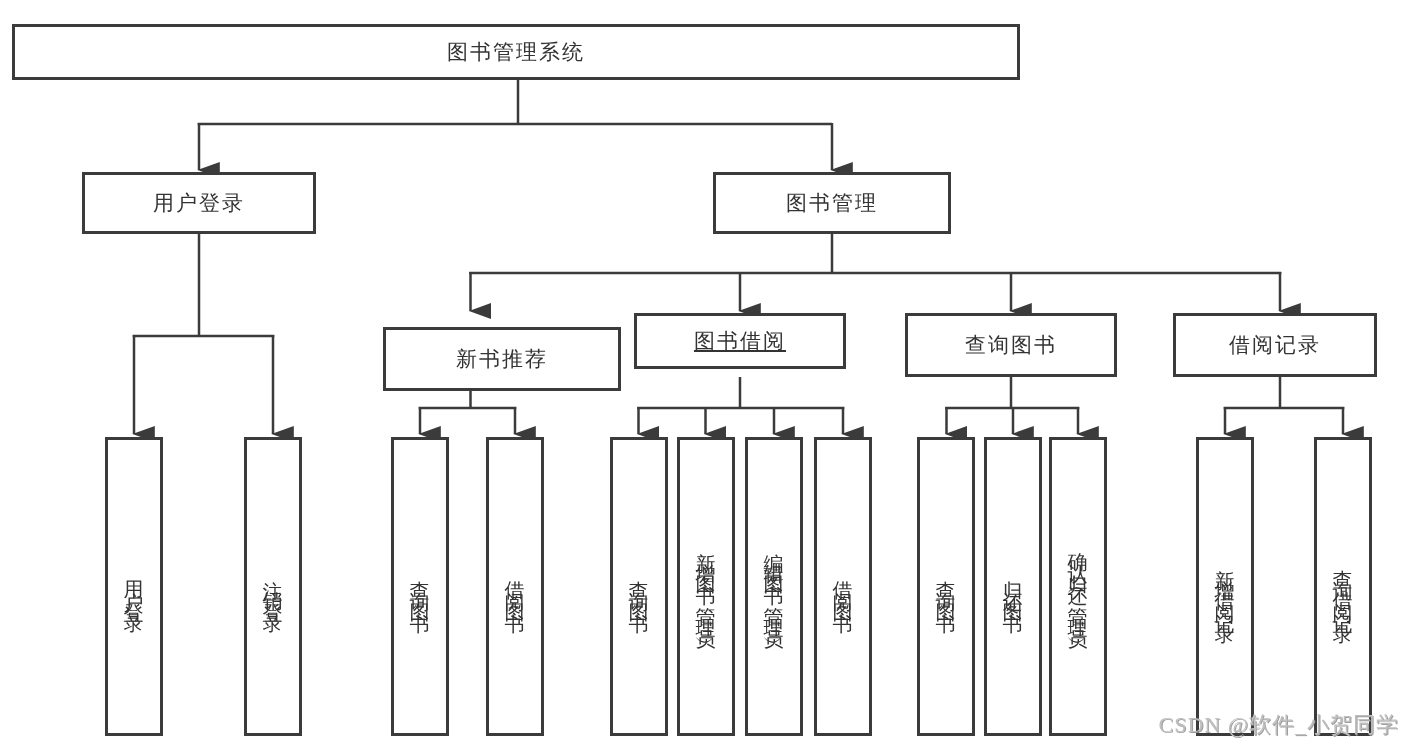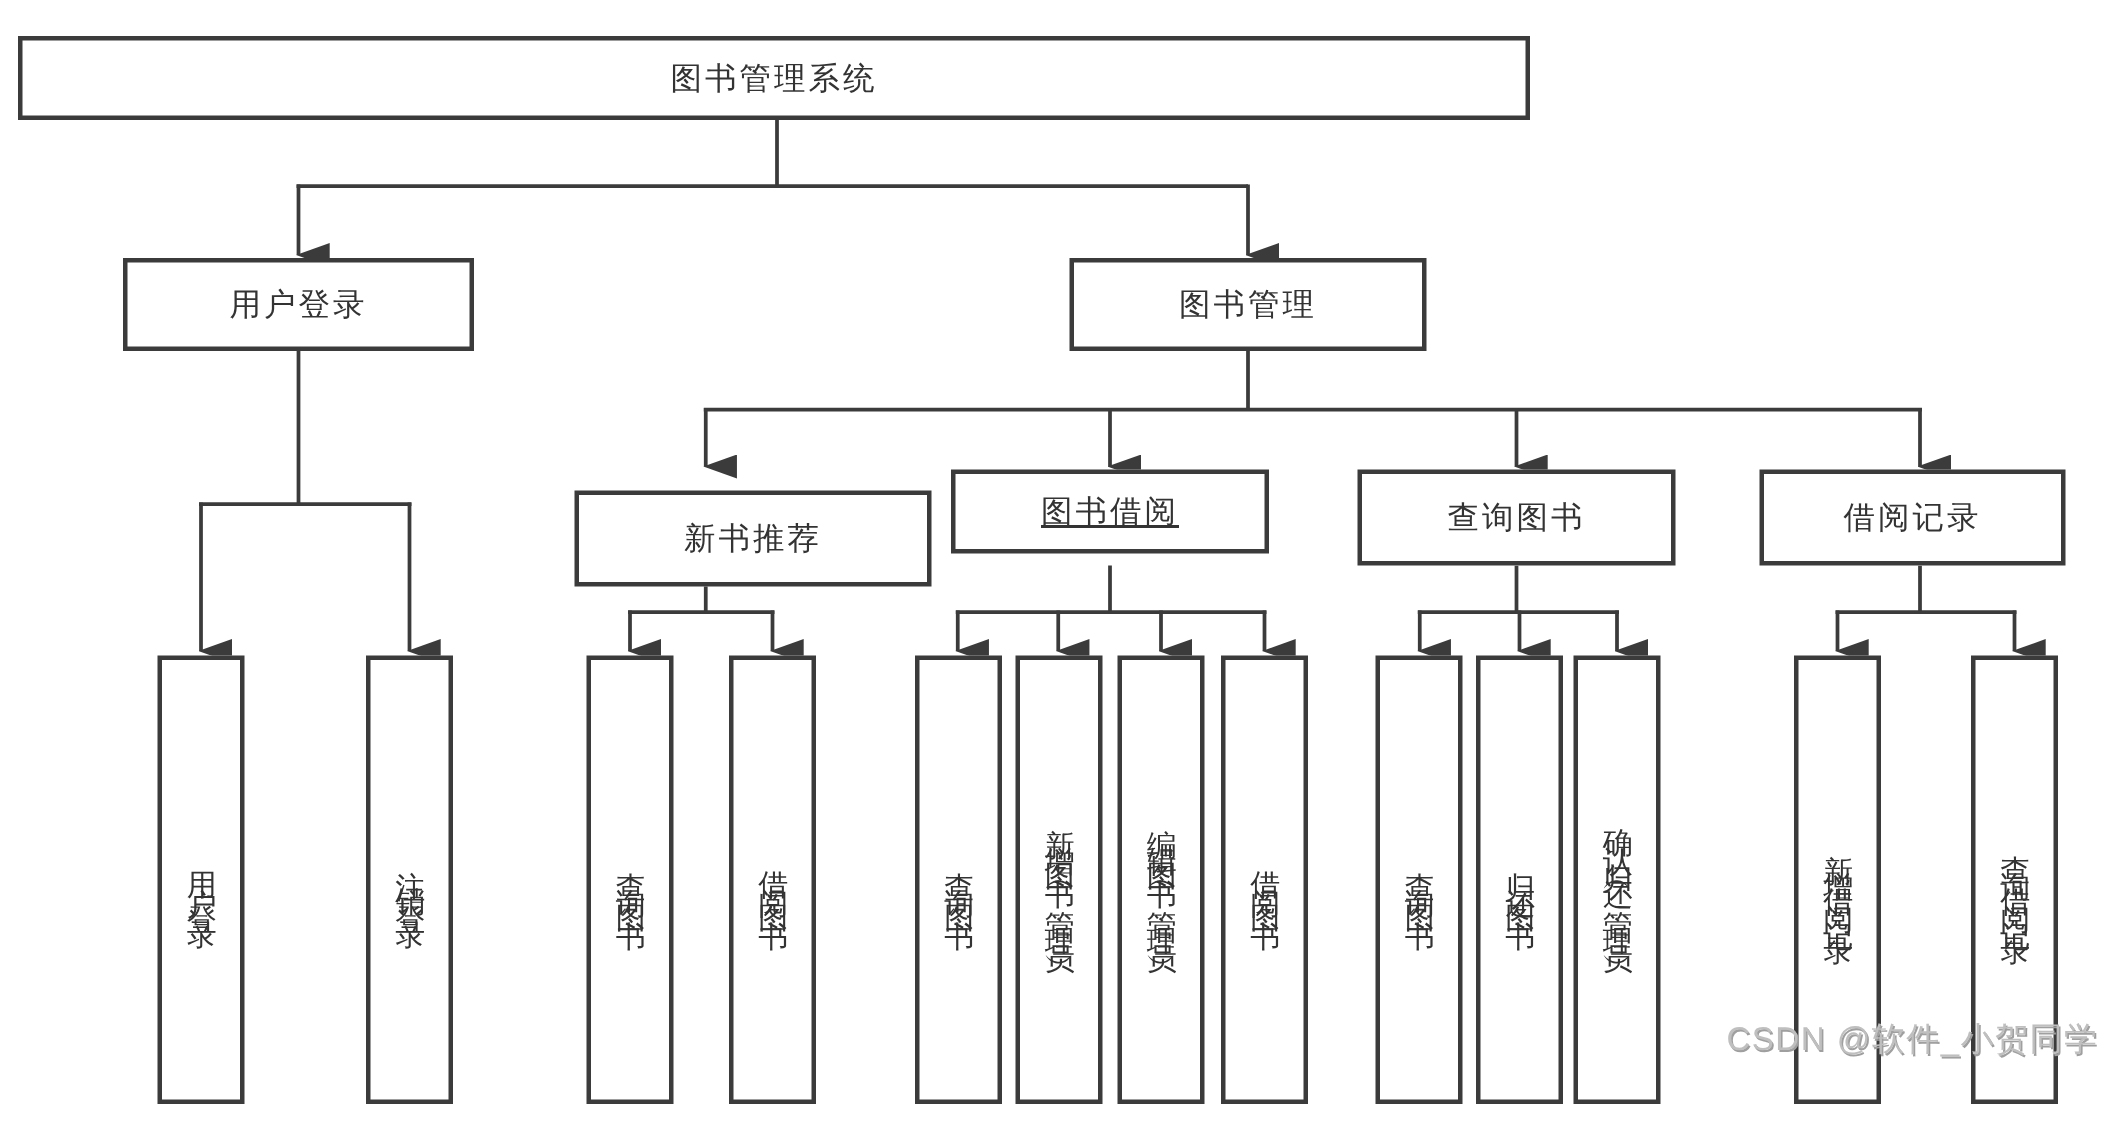--- a/index.html
+++ b/index.html
@@ -37,27 +37,28 @@
     writing-mode: vertical-rl;
     text-orientation: mixed;
     font-size: 20px;
     line-height: 1;
     letter-spacing: 11px;
     white-space: nowrap;
   }
   .watermark {
     position: absolute;
     right: 6px;
-    top: 678px;
+    top: 710px;
     z-index: 3;
     font-size: 22px;
     color: #bfbfbf;
     text-shadow: 1px 1px 0 #9f9f9f;
     letter-spacing: 1px;
     white-space: nowrap;
+    font-family: Liberation Serif, serif;
   }
 </style>
 </head>
 <body>
 
 <div class="canvas">
 
   <svg class="connectors" viewBox="0 0 1405 747" xmlns="http://www.w3.org/2000/svg">
     <defs>
       <marker id="arrow" viewBox="0 0 10 14" refX="5" refY="13" markerWidth="6.4" markerHeight="9" orient="auto" markerUnits="strokeWidth">

